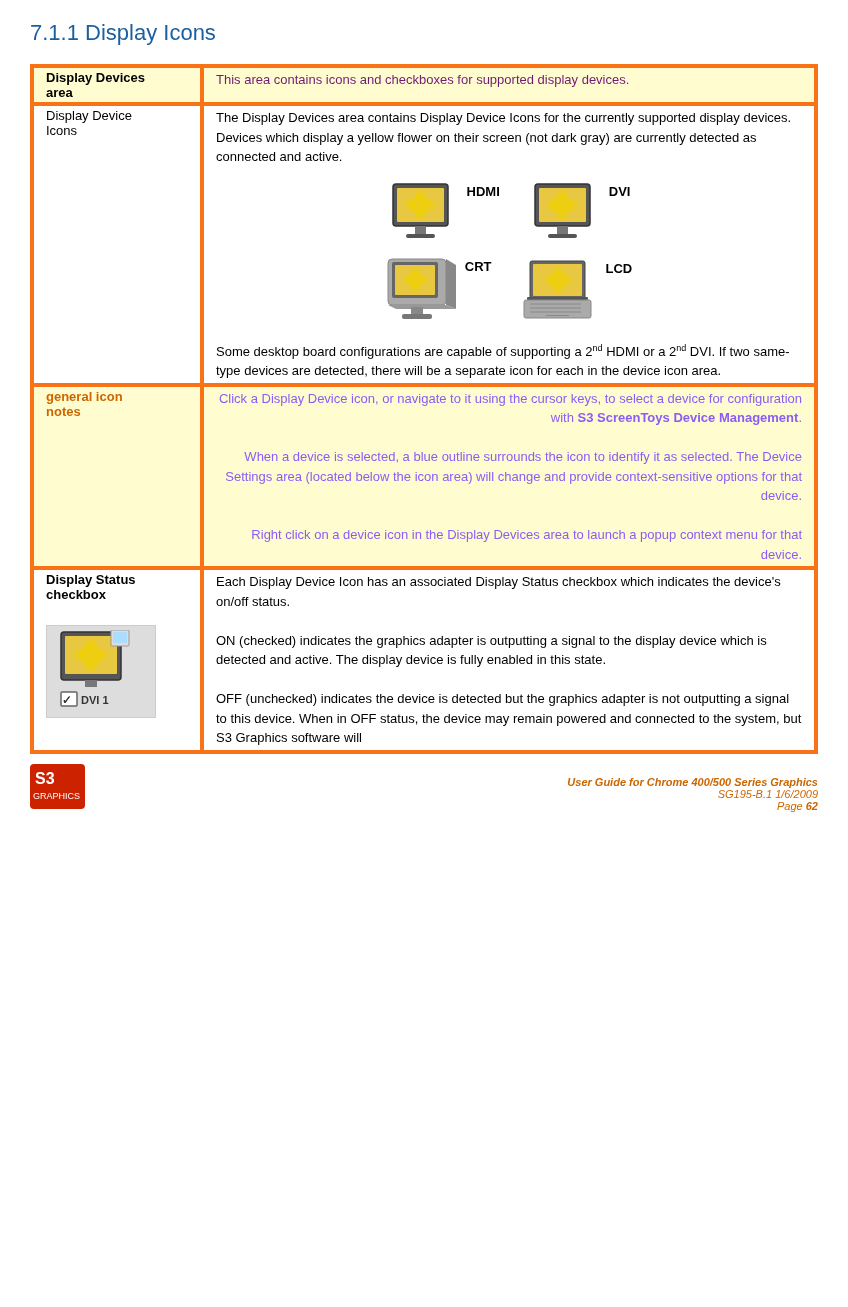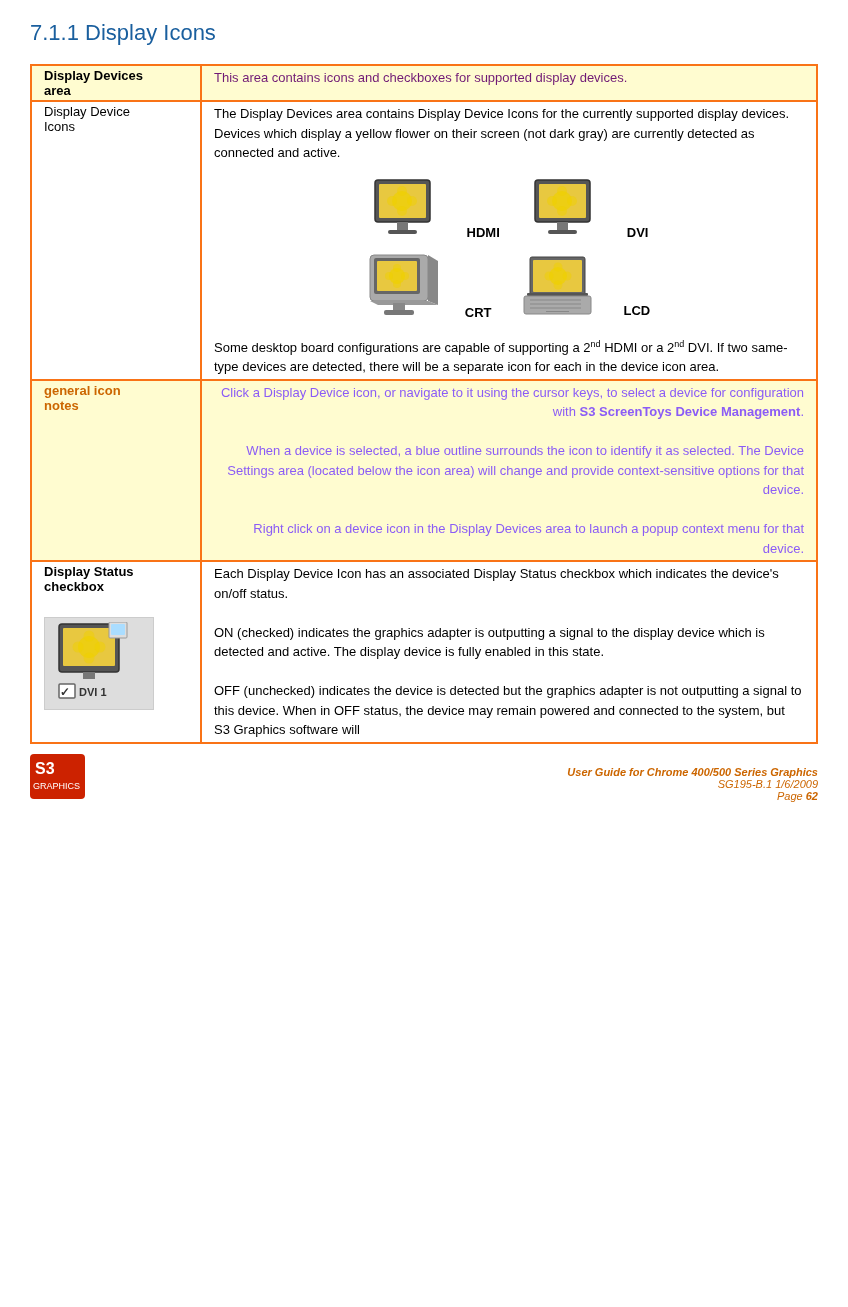--- a/index.html
+++ b/index.html
@@ -19,21 +19,21 @@
       margin-bottom: 18px;
       border-bottom: none;
     }
     table {
       width: 100%;
       border-collapse: collapse;
     }
     td {
       vertical-align: top;
       padding: 2px 12px;
-      border: 2px solid #f97316;
+      border: 4px solid #f97316;
     }
     .left-col {
       width: 170px;
       font-weight: bold;
       font-size: 13px;
     }
     .right-col {
       font-size: 13px;
       line-height: 1.5;
     }
@@ -44,22 +44,22 @@
       gap: 10px;
       margin: 15px 0;
     }
     .icon-row {
       display: flex;
       align-items: center;
       gap: 30px;
     }
     .icon-item {
       display: flex;
-      align-items: flex-end;
-      gap: 22px;
+      align-items: flex-start;
+      gap: 4px;
     }
     .icon-label {
       font-weight: bold;
       font-size: 13px;
     }
     .footer-row {
       display: flex;
       align-items: flex-end;
       justify-content: space-between;
       margin-top: 10px;

